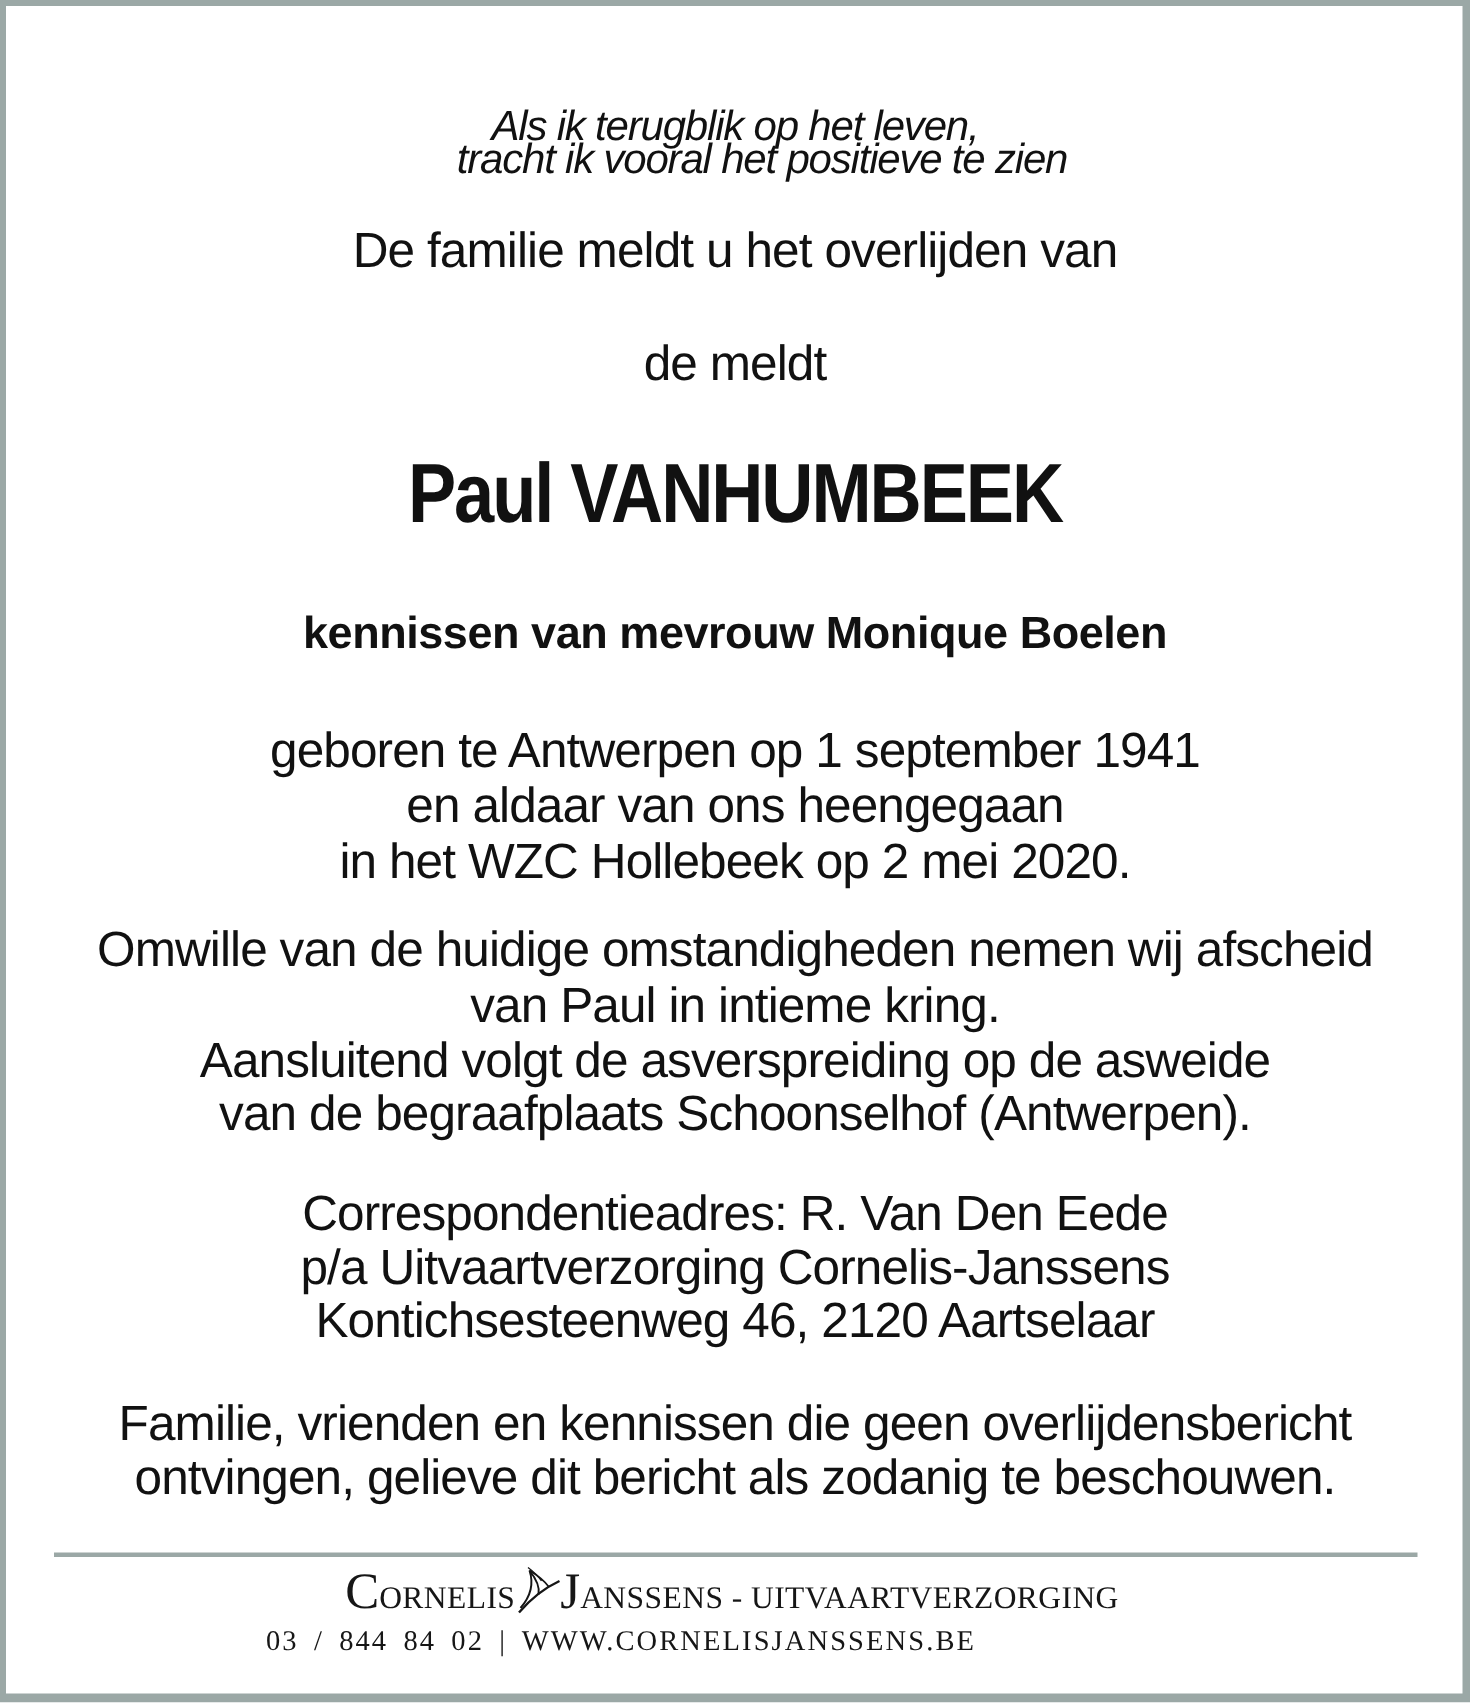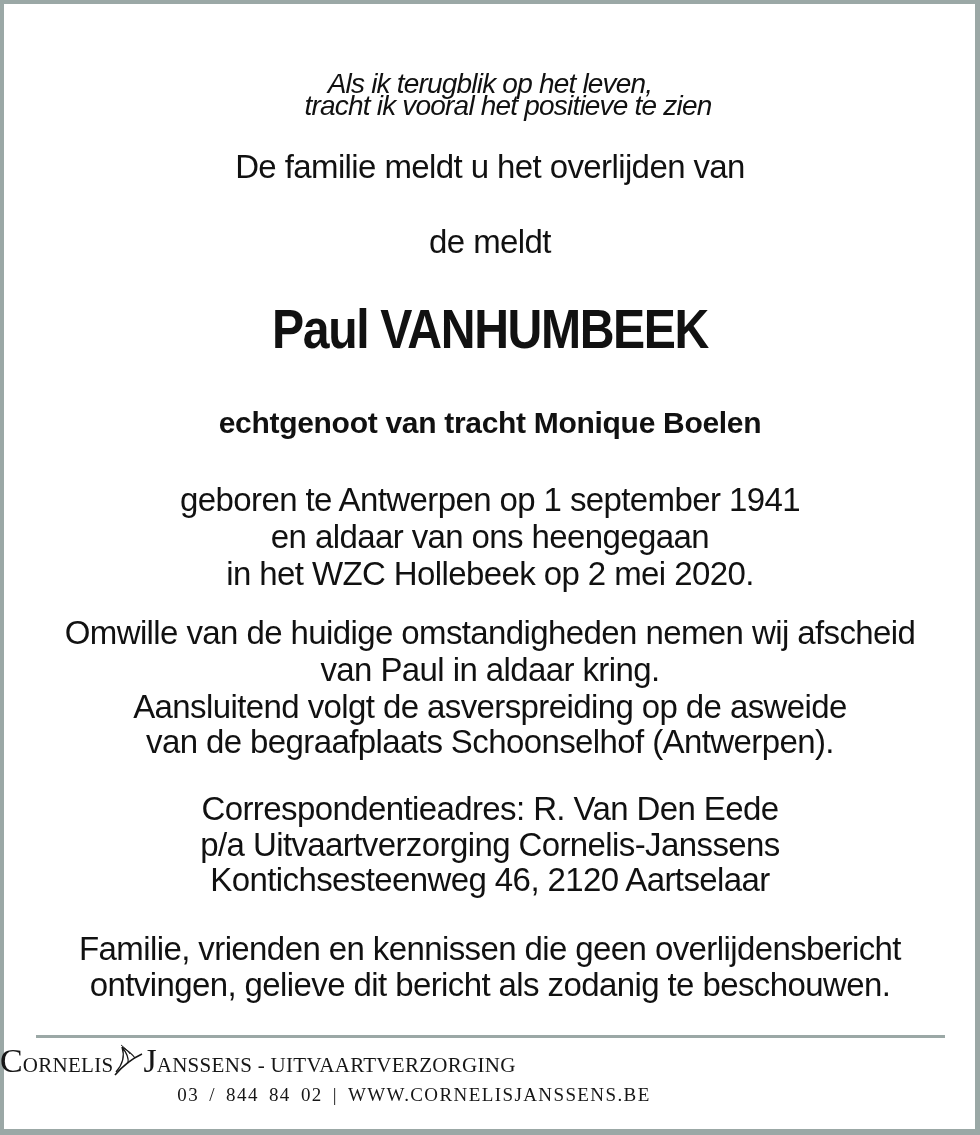--- a/index.html
+++ b/index.html
@@ -61,25 +61,26 @@
       top: 1035px;
       width: 909px;
       height: 3px;
       background: #9ba8a6;
     }
     .logo {
       position: absolute;
       left: 0;
       width: 884px;
       top: 1042px;
-      text-align: left;
+      text-align: center;
       font-family: "Liberation Serif", serif;
       color: #161616;
       white-space: nowrap;
       font-size: 0;
+      padding-left: 46px;
     }
     .logo .big {
       font-size: 34px;
       vertical-align: baseline;
     }
     .logo .sc {
       font-size: 21px;
       letter-spacing: 0.3px;
       vertical-align: baseline;
     }
@@ -115,28 +116,28 @@
 
 <div class="line quote" style="top:68px;">Als ik terugblik op het leven,</div>
 <div class="line quote" style="top:90px;padding-left:18px;">tracht ik vooral het positieve te zien</div>
 
 <div class="line regular" style="top:148px;">De familie meldt u het overlijden van</div>
 
 <div class="line regular" style="top:223px;">de meldt</div>
 
 <div class="line name" style="top:296px;">Paul VANHUMBEEK</div>
 
-<div class="line spouse" style="top:406px;">echtgenoot van tracht Monique Boelen</div>
+<div class="line spouse" style="top:406px;">kennissen van mevrouw Monique Boelen</div>
 
 <div class="line regular" style="top:481px;">geboren te Antwerpen op 1 september 1941</div>
 <div class="line regular" style="top:518px;">en aldaar van ons heengegaan</div>
 <div class="line regular" style="top:555px;">in het WZC Hollebeek op 2 mei 2020.</div>
 
 <div class="line regular" style="top:614px;">Omwille van de huidige omstandigheden nemen wij afscheid</div>
-<div class="line regular" style="top:651px;">van Paul in aldaar kring.</div>
+<div class="line regular" style="top:651px;">van Paul in intieme kring.</div>
 <div class="line regular" style="top:688px;">Aansluitend volgt de asverspreiding op de asweide</div>
 <div class="line regular" style="top:723px;">van de begraafplaats Schoonselhof (Antwerpen).</div>
 
 <div class="line regular" style="top:790px;">Correspondentieadres: R. Van Den Eede</div>
 <div class="line regular" style="top:826px;">p/a Uitvaartverzorging Cornelis-Janssens</div>
 <div class="line regular" style="top:861px;">Kontichsesteenweg 46, 2120 Aartselaar</div>
 
 <div class="line regular" style="top:930px;">Familie, vrienden en kennissen die geen overlijdensbericht</div>
 <div class="line regular" style="top:966px;">ontvingen, gelieve dit bericht als zodanig te beschouwen.</div>
 

